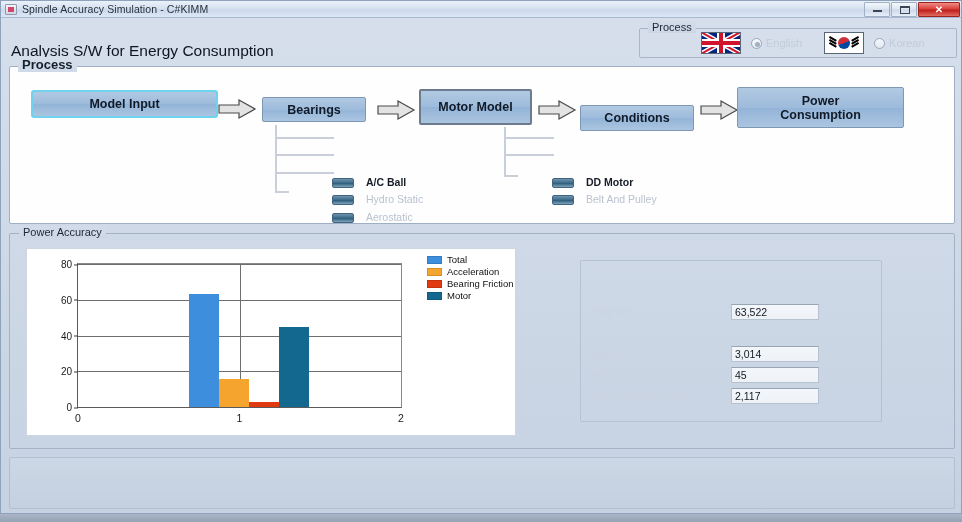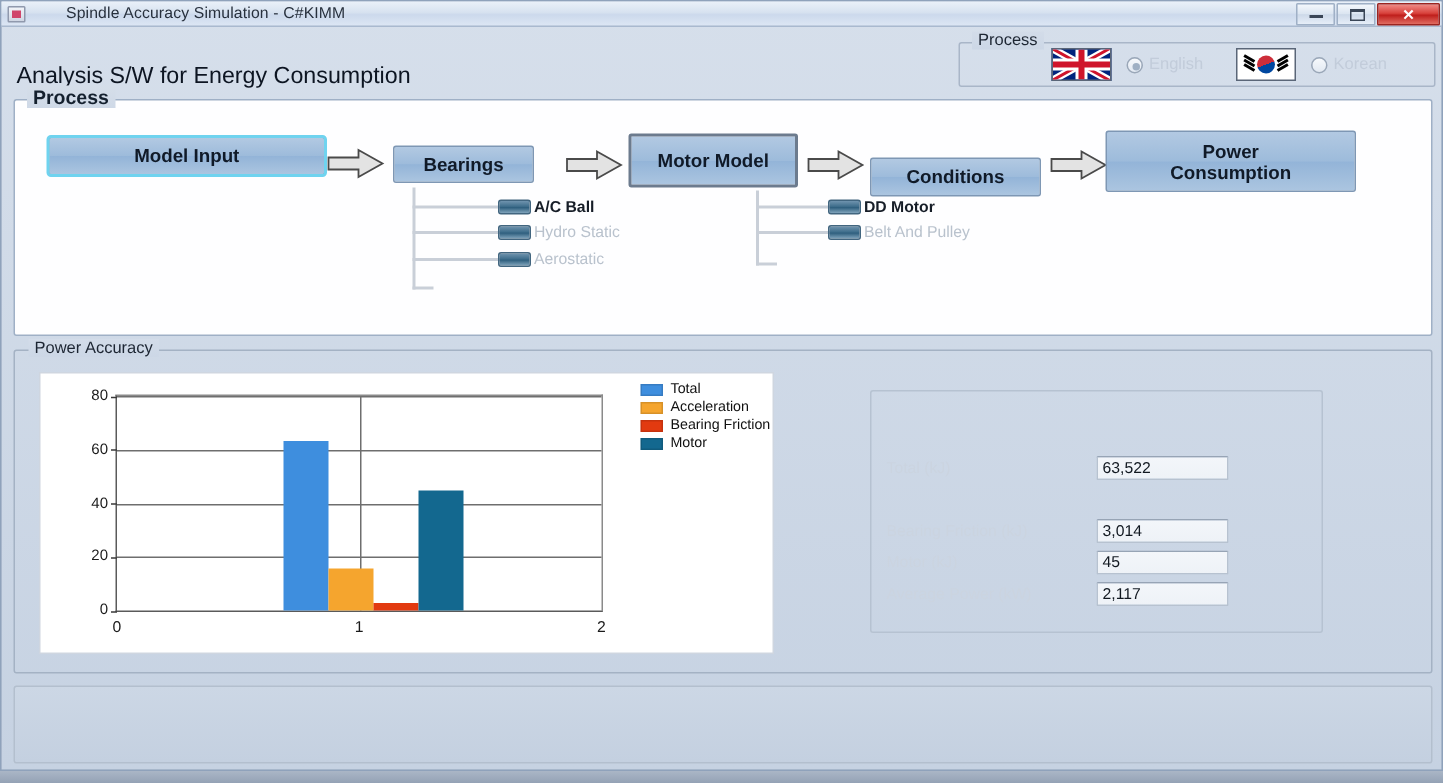--- a/index.html
+++ b/index.html
@@ -43,21 +43,20 @@
     content: "";
     position: absolute; left: 2px; top: 2px;
     width: 6px; height: 5px;
     background: #d0456b;
   }
   #title-text {
     font-size: 10.5px;
     color: #27303d;
     letter-spacing: .1px;
     white-space: nowrap;
-    margin-left: 22px;
   }
   #win-buttons {
     position: absolute; right: 1px; top: 1px;
     display: flex; gap: 1px;
   }
   .win-btn {
     width: 26px; height: 15px;
     border: 1px solid #9fb0c6;
     background: linear-gradient(180deg,#f4f8fc 0%,#dbe5f1 48%,#cdd9e9 52%,#e6eef8 100%);
     position: relative;
@@ -206,21 +205,21 @@
     border: 2px solid #6c7b8e;
   }
   .arrow {
     position: absolute;
     width: 40px; height: 24px;
   }
 
   .subline { position: absolute; background: #c9cfd8; }
   .sub-item {
     position: absolute;
-    display: flex; align-items: center; gap: 2px;
+    display: flex; align-items: flex-end; gap: 12px; margin-top: 44px;
   }
   .sub-pill {
     width: 22px; height: 10px; border-radius: 2px;
     background: linear-gradient(180deg,#6f93ae 0%,#3f6e8c 45%,#2f5f7e 55%,#7fa3bb 100%);
     border: 1px solid #41657f;
     flex: 0 0 auto;
   }
   .sub-label { font-size: 10.5px; white-space: nowrap; }
   .sub-label.enabled { color: #161d27; font-weight: bold; }
   .sub-label.disabled { color: #b9c2cd; }
@@ -394,21 +393,21 @@
     <div class="proc-canvas">
 
       <div class="proc-btn focused" style="left:22px; top:24px; width:185px; height:26px;">
         <span>Model Input</span>
       </div>
 
       <svg class="arrow" style="left:207px; top:30px;" viewBox="0 0 40 24">
         <polygon points="2,8 22,8 22,3 38,12 22,21 22,16 2,16" fill="#e3e3e3" stroke="#4a4a4a" stroke-width="1.2"></polygon>
       </svg>
 
-      <div class="proc-btn" style="left:252px; top:30px; width:94px; height:25px;">
+      <div class="proc-btn" style="left:252px; top:30px; width:104px; height:25px;">
         <span>Bearings</span>
       </div>
 
       <svg class="arrow" style="left:366px; top:31px;" viewBox="0 0 40 24">
         <polygon points="2,8 22,8 22,3 38,12 22,21 22,16 2,16" fill="#e3e3e3" stroke="#4a4a4a" stroke-width="1.2"></polygon>
       </svg>
 
       <div class="proc-btn active" style="left:409px; top:22px; width:113px; height:36px;">
         <span>Motor Model</span>
       </div>

